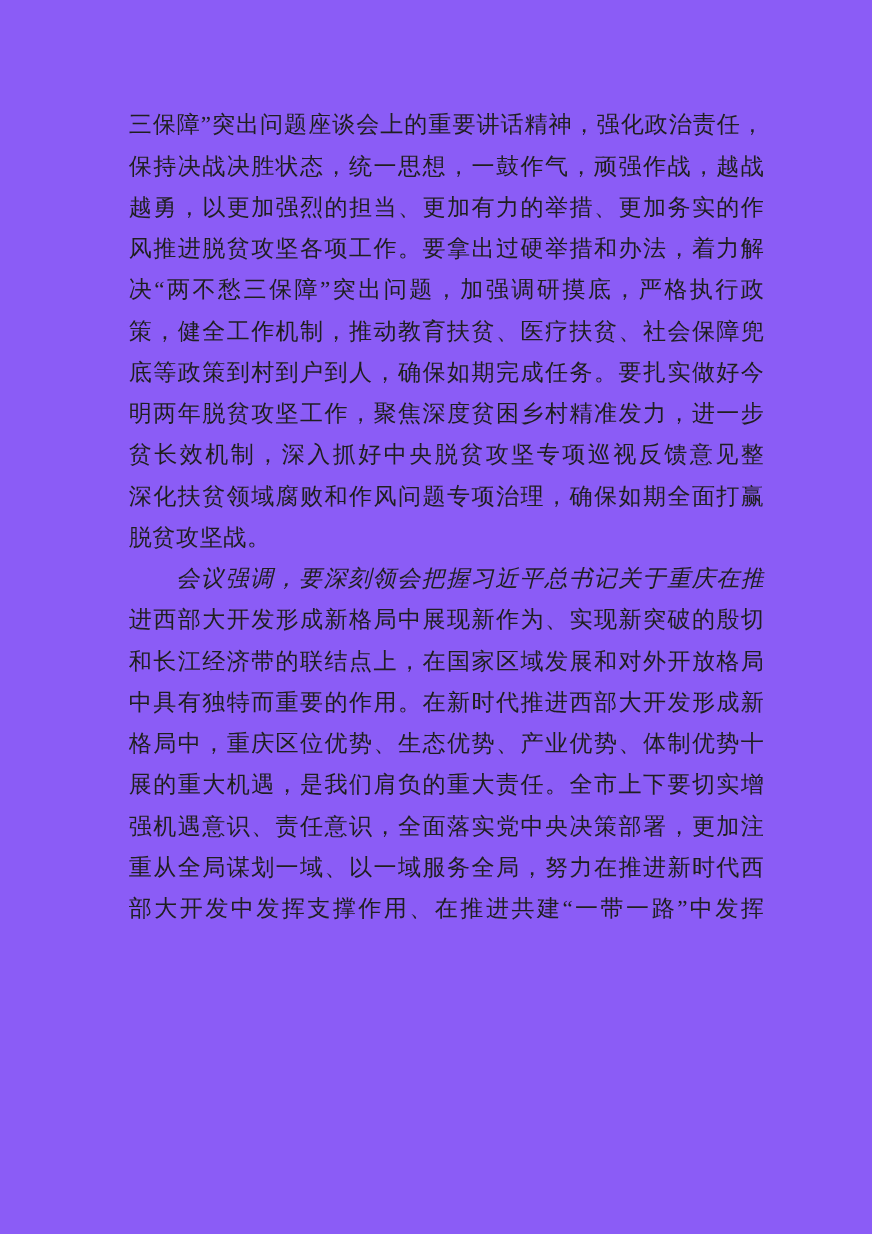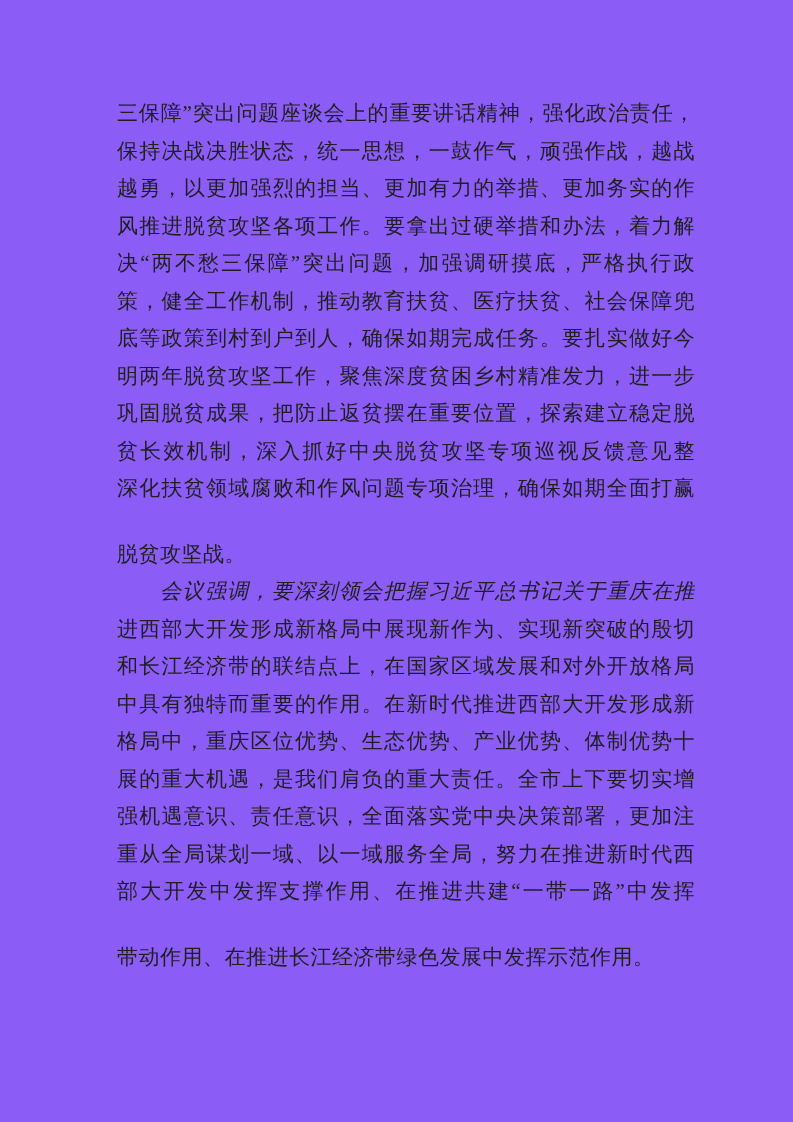--- a/index.html
+++ b/index.html
@@ -31,52 +31,49 @@
   }
   .line {
     white-space: normal;
     text-align: justify;
     text-align-last: justify;
     height: 37.5px;
     overflow: hidden;
   }
   .line-last {
     text-align-last: left;
-    margin-top: 28px;
   }
   .line-indent {
     text-indent: 2.05em;
     font-style: italic;
   }
 </style>
 </head>
 <body>
 
 <div class="page">
   <div class="text-block" style="color: rgb(31, 31, 31);">
       <div class="paragraph">
         <div class="line">三保障”突出问题座谈会上的重要讲话精神，强化政治责任，</div>
         <div class="line">保持决战决胜状态，统一思想，一鼓作气，顽强作战，越战</div>
         <div class="line">越勇，以更加强烈的担当、更加有力的举措、更加务实的作</div>
         <div class="line">风推进脱贫攻坚各项工作。要拿出过硬举措和办法，着力解</div>
         <div class="line">决“两不愁三保障”突出问题，加强调研摸底，严格执行政</div>
         <div class="line">策，健全工作机制，推动教育扶贫、医疗扶贫、社会保障兜</div>
         <div class="line">底等政策到村到户到人，确保如期完成任务。要扎实做好今</div>
         <div class="line">明两年脱贫攻坚工作，聚焦深度贫困乡村精准发力，进一步</div>
-        <div class="line">巩固脱贫成果，把防止返贫摆在重要位置，探索建立稳定脱</div>
         <div class="line">贫长效机制，深入抓好中央脱贫攻坚专项巡视反馈意见整改，</div>
         <div class="line">深化扶贫领域腐败和作风问题专项治理，确保如期全面打赢</div>
         <div class="line line-last">脱贫攻坚战。</div>
       </div>
       <div class="paragraph">
         <div class="line line-indent">会议强调，要深刻领会把握习近平总书记关于重庆在推</div>
         <div class="line">进西部大开发形成新格局中展现新作为、实现新突破的殷切</div>
         <div class="line">和长江经济带的联结点上，在国家区域发展和对外开放格局</div>
         <div class="line">中具有独特而重要的作用。在新时代推进西部大开发形成新</div>
         <div class="line">格局中，重庆区位优势、生态优势、产业优势、体制优势十</div>
         <div class="line">展的重大机遇，是我们肩负的重大责任。全市上下要切实增</div>
         <div class="line">强机遇意识、责任意识，全面落实党中央决策部署，更加注</div>
         <div class="line">重从全局谋划一域、以一域服务全局，努力在推进新时代西</div>
         <div class="line">部大开发中发挥支撑作用、在推进共建“一带一路”中发挥</div>
-        <div class="line line-last">带动作用、在推进长江经济带绿色发展中发挥示范作用。</div>
       </div>
     </div>
 </div>
 
 </body></html>

